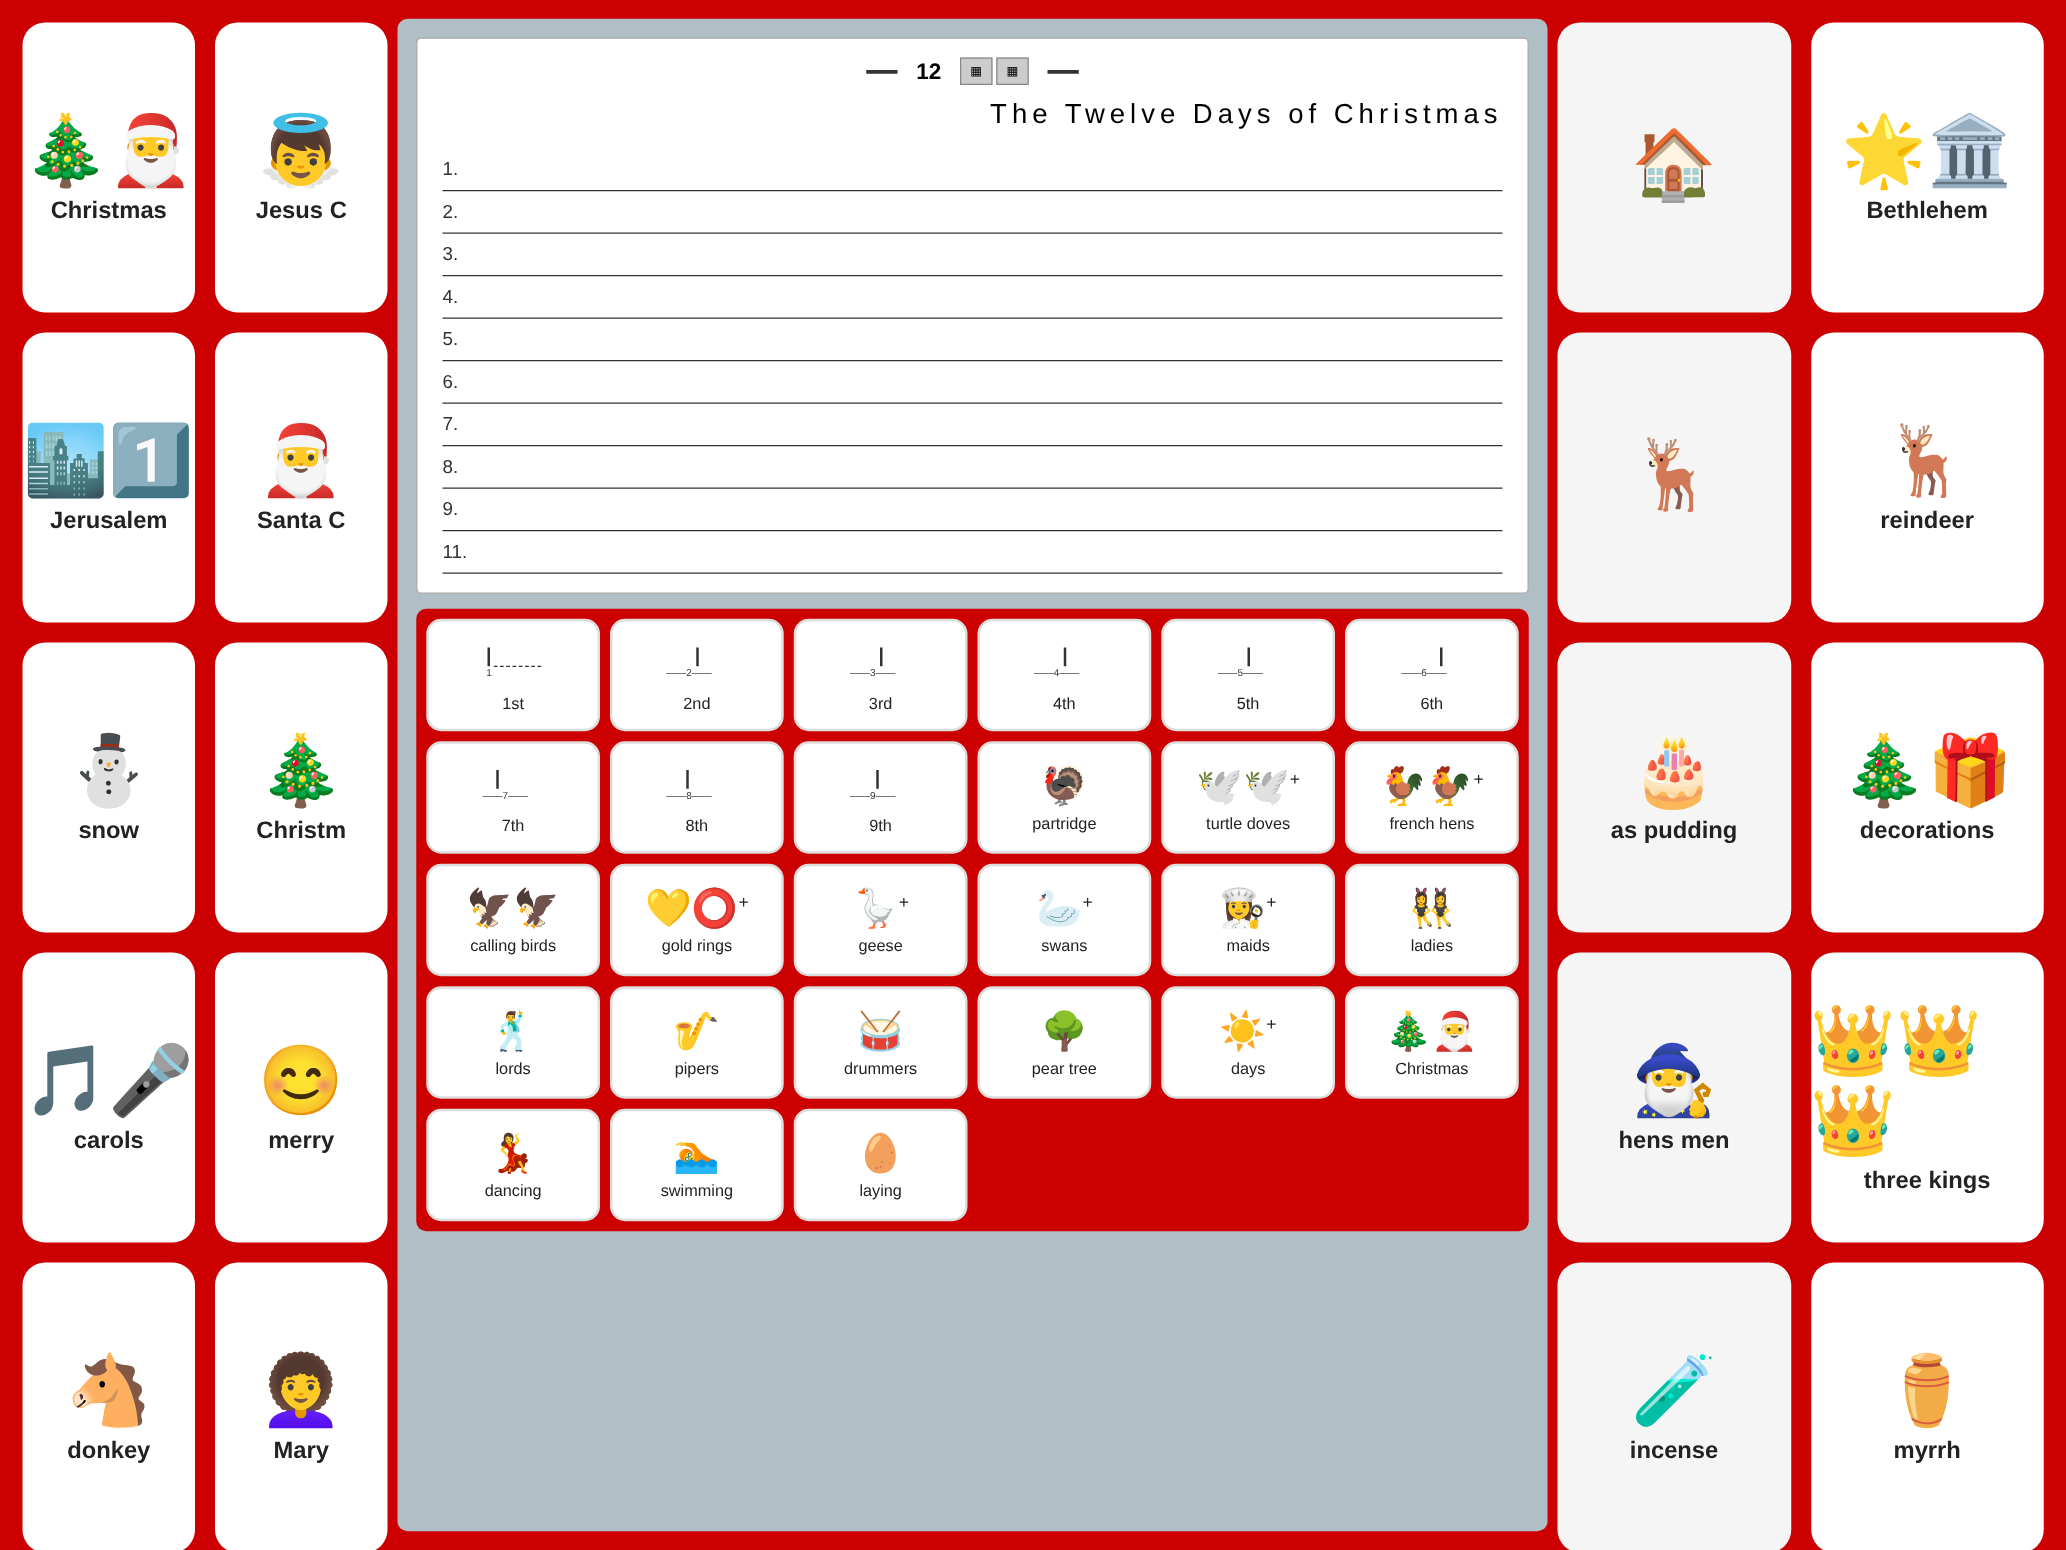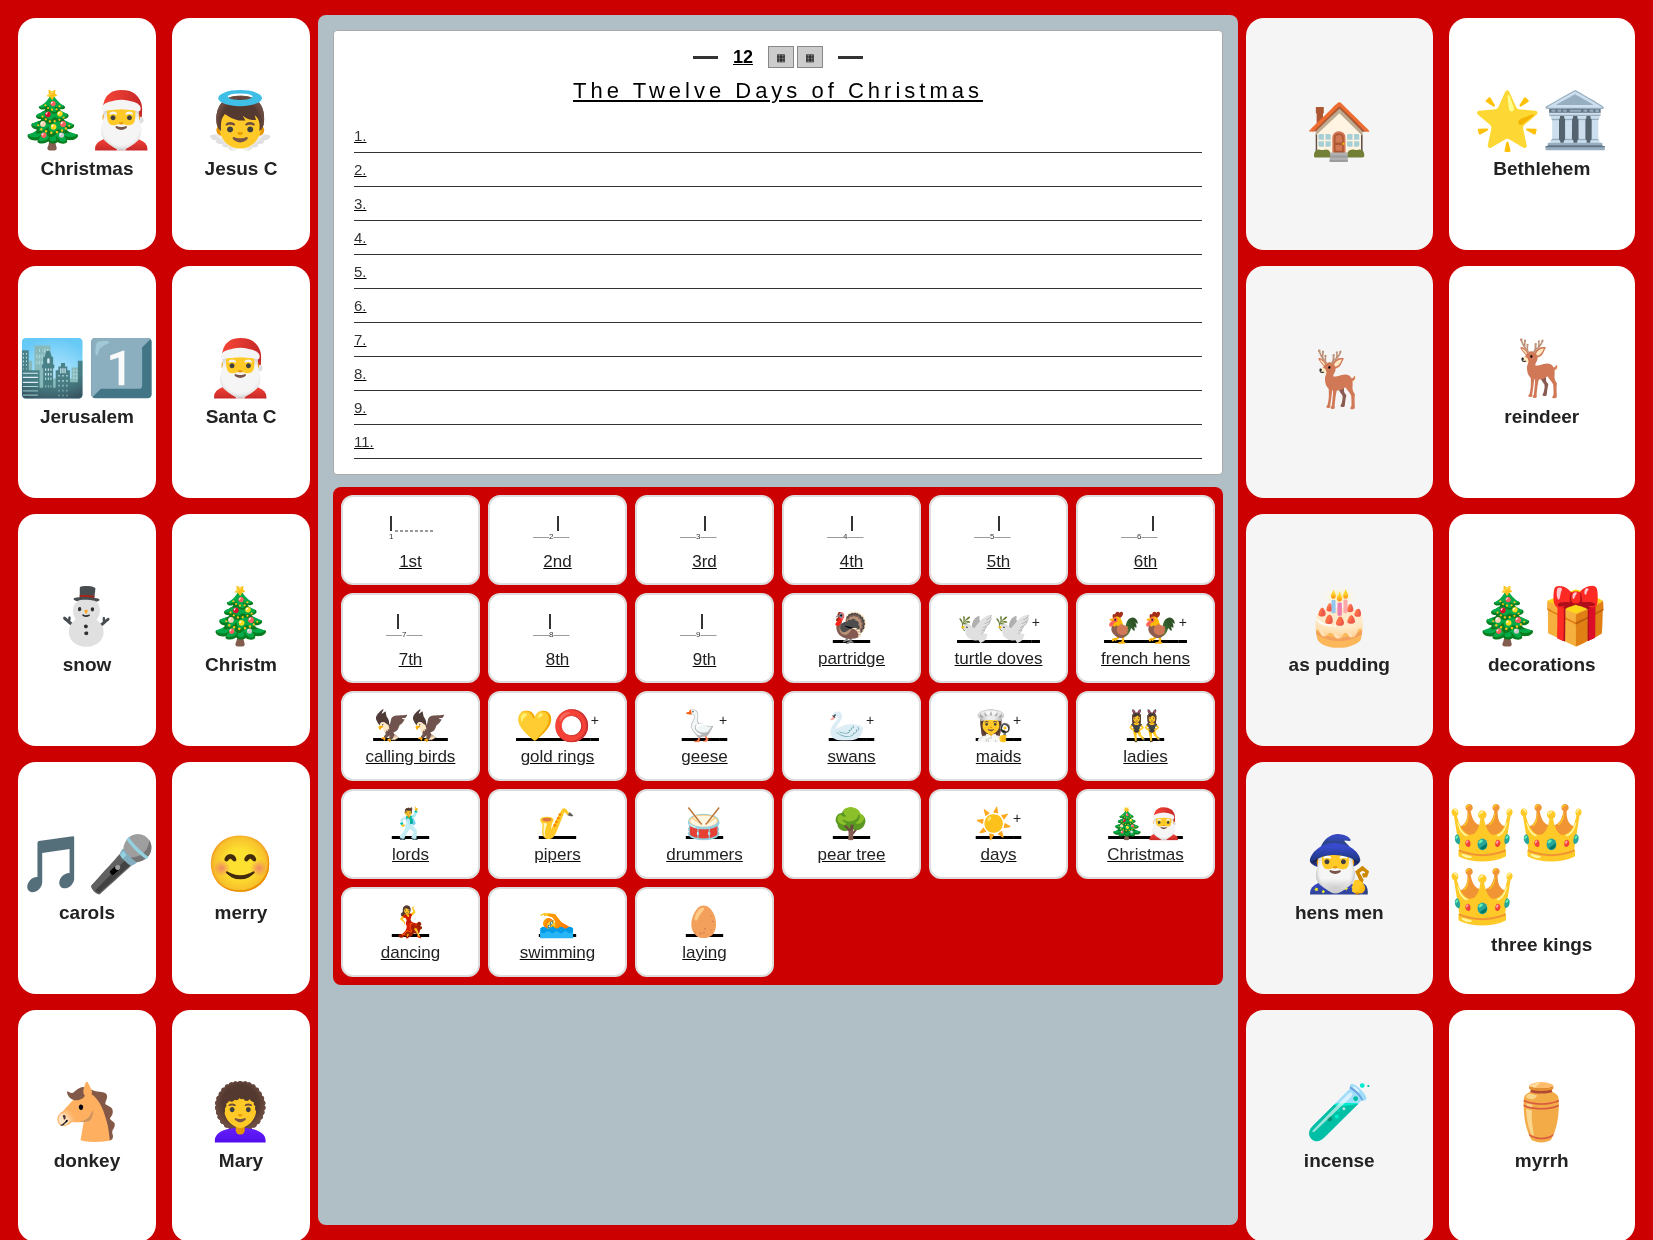--- a/index.html
+++ b/index.html
@@ -18,21 +18,20 @@
       top: 15px;
       left: 318px;
       width: 920px;
       height: 1210px;
       background: #b0bec5;
       border-radius: 8px;
       padding: 15px;
       display: flex;
       flex-direction: column;
       gap: 12px;
-      text-decoration: underline;
     }
 
     
     .writing-sheet {
       background: white;
       border: 1px solid #aaa;
       border-radius: 4px;
       padding: 15px 20px;
       flex: 0 0 auto;
     }
@@ -45,21 +44,21 @@
       margin-bottom: 10px;
       font-size: 16px;
     }
 
     .sheet-toolbar .page-num {
       font-size: 18px;
       font-weight: bold;
     }
 
     .sheet-title {
-      text-align: center;
+      text-align: right;
       font-size: 22px;
       margin-bottom: 15px;
       letter-spacing: 4px;
     }
 
     .writing-lines {
       display: flex;
       flex-direction: column;
       gap: 0;
     }
@@ -108,21 +107,21 @@
       border: 2px solid #ddd;
     }
 
     .symbol-icon {
       font-size: 30px;
       margin-bottom: 3px;
       line-height: 1.2;
     }
 
     .symbol-label {
-      font-size: 17px;
+      font-size: 13px;
       line-height: 1.2;
     }
 
     
     .side-left {
       position: absolute;
       left: 0; top: 0;
       width: 318px;
       height: 1240px;
       display: grid;

